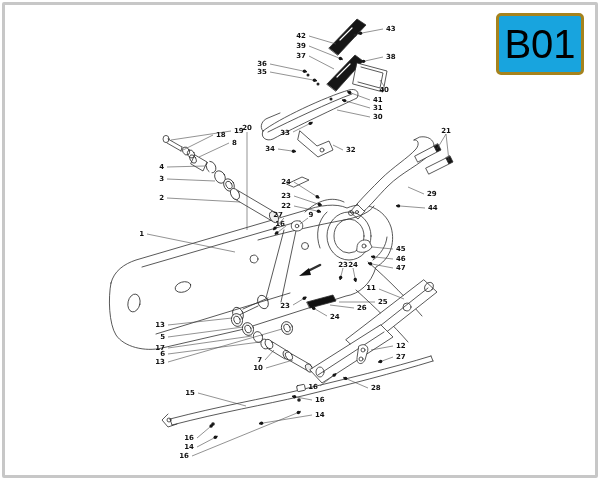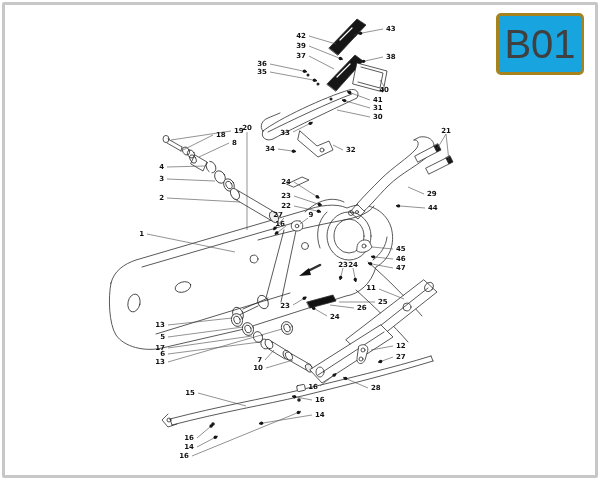--- a/index.html
+++ b/index.html
@@ -331,15 +331,15 @@
         <circle cx="319.42302494707576" cy="204.47434164902526" r="1.7" fill="#161616"></circle>
         <text x="291" y="196" text-anchor="end" dominant-baseline="central" fill="#111111">23</text>
         <line x1="294" y1="206" x2="317" y2="211" stroke="#4a4a4a" stroke-width="0.6"></line>
         <line x1="317" y1="211" x2="320.9087054556912" y2="211.84971857732418" stroke="#161616" stroke-width="1.6"></line>
         <circle cx="318.4657645458842" cy="211.31864446649658" r="1.7" fill="#161616"></circle>
         <text x="291" y="206" text-anchor="end" dominant-baseline="central" fill="#111111">22</text>
       </g>
   </svg>
 
   <div class="badge" style="background: rgb(24, 164, 222); border-color: rgb(166, 131, 29);">
-    <span style="color: #404040;">B01</span>
+    <span style="color: #000000;">B01</span>
   </div>
 </div>
 
 </body></html>

